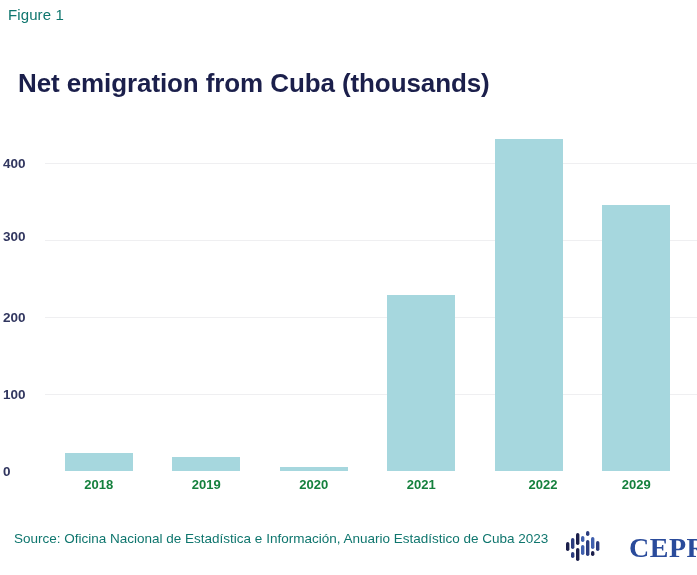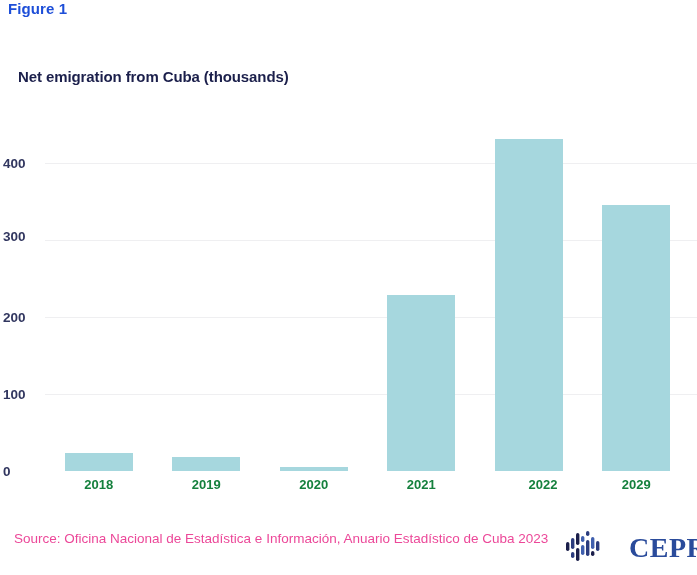--- a/index.html
+++ b/index.html
@@ -12,33 +12,33 @@
     background: #ffffff;
     font-family: "Liberation Sans", sans-serif;
     overflow: hidden;
     position: relative;
   }
 
   
   #figure-label {
     position: absolute;
     left: 8px;
-    top: 0;
+    top: 6px;
     font-size: 15px;
-    font-weight: bold;
-    color: #1d4ed8;
+    font-weight: normal;
+    color: #0f766e;
     letter-spacing: 0.1px;
   }
 
   
   #chart-title {
     position: absolute;
     left: 18px;
     top: 68px;
-    font-size: 15px;
+    font-size: 26px;
     font-weight: bold;
     color: #1b1f4b;
     letter-spacing: -0.1px;
   }
 
   
   #plot-area {
     position: absolute;
     left: 0px;
     top: 120px;
@@ -101,21 +101,21 @@
     width: 697px;
     height: 50px;
   }
   #source-note {
     position: absolute;
     left: 14px;
     top: 5px;
     width: 540px;
     font-size: 13.5px;
     line-height: 17px;
-    color: #ec4899;
+    color: #0f766e;
   }
   #cepr-logo {
     position: absolute;
     right: 8px;
     top: 2px;
     width: 126px;
     height: 42px;
     display: flex;
     align-items: center;
   }

